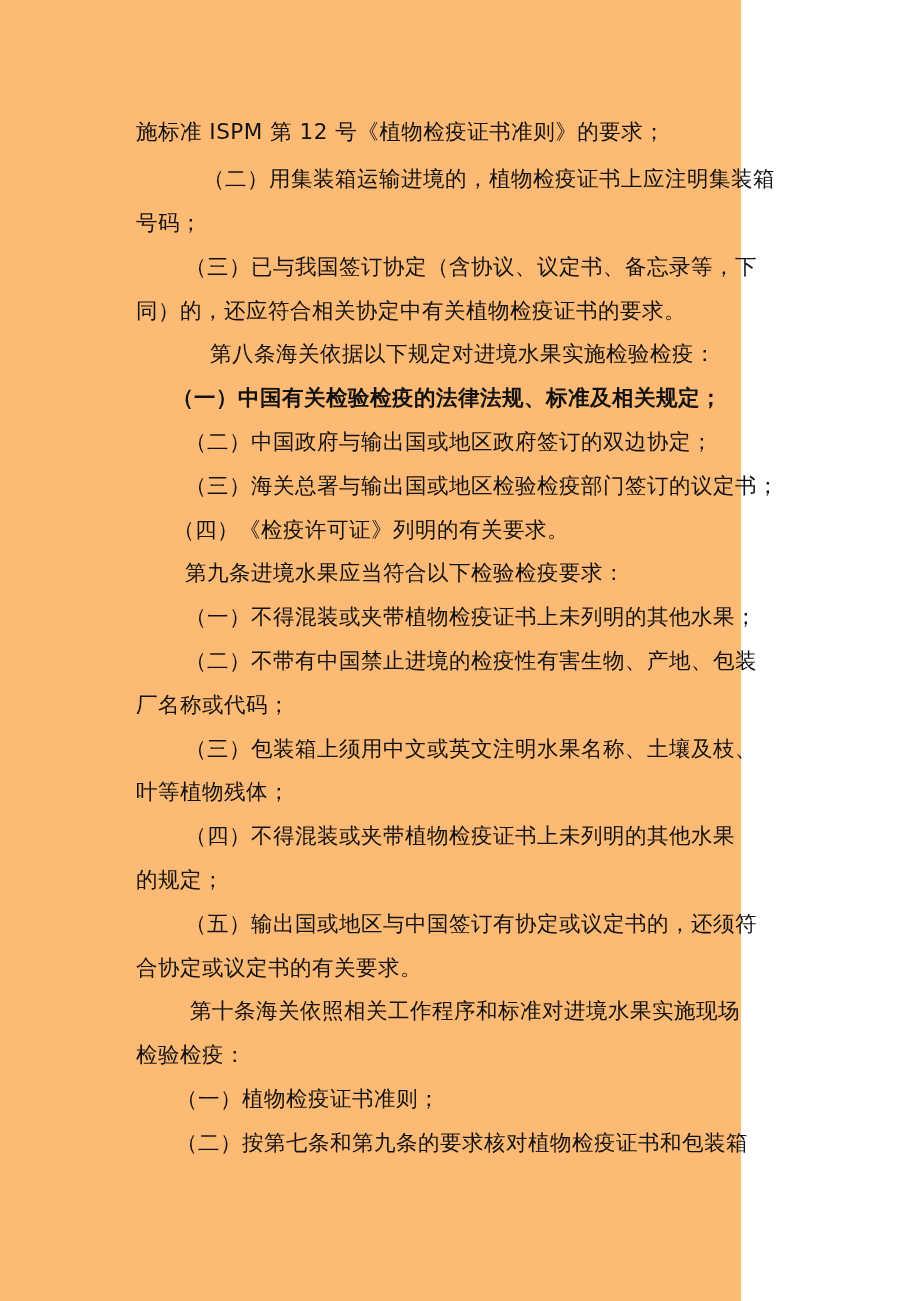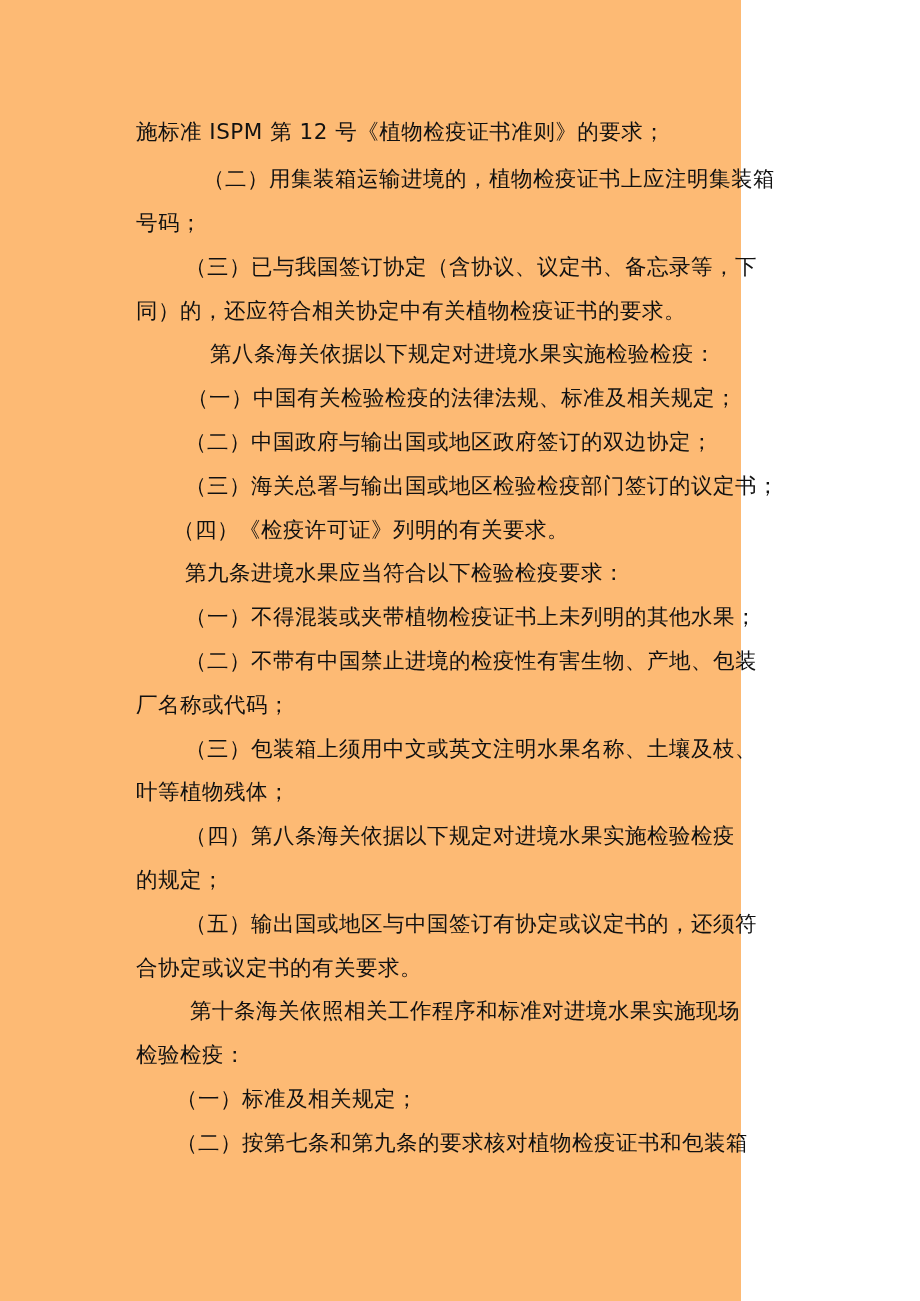--- a/index.html
+++ b/index.html
@@ -12,32 +12,32 @@
 <body>
 
 <div class="page">
   <div id="lines">
       <div class="line" style="left: 136px; top: 118px;">施标准 ISPM 第 12 号《植物检疫证书准则》的要求；</div>
       <div class="line" style="left: 185px; top: 165px; margin-left: 18px;">（二）用集装箱运输进境的，植物检疫证书上应注明集装箱</div>
       <div class="line" style="left: 136px; top: 209px;">号码；</div>
       <div class="line" style="left: 185px; top: 253px;">（三）已与我国签订协定（含协议、议定书、备忘录等，下</div>
       <div class="line" style="left: 136px; top: 297px;">同）的，还应符合相关协定中有关植物检疫证书的要求。</div>
       <div class="line" style="left: 194px; top: 340px; margin-left: 16px;">第八条海关依据以下规定对进境水果实施检验检疫：</div>
-      <div class="line" style="left: 187px; top: 384px;">（一）中国有关检验检疫的法律法规、标准及相关规定；</div>
+      <div class="line" style="left: 172px; top: 384px; font-weight: bold;">（一）中国有关检验检疫的法律法规、标准及相关规定；</div>
       <div class="line" style="left: 185px; top: 428px;">（二）中国政府与输出国或地区政府签订的双边协定；</div>
       <div class="line" style="left: 185px; top: 472px;">（三）海关总署与输出国或地区检验检疫部门签订的议定书；</div>
       <div class="line" style="left: 173px; top: 516px;">（四）《检疫许可证》列明的有关要求。</div>
       <div class="line" style="left: 185px; top: 559px;">第九条进境水果应当符合以下检验检疫要求：</div>
       <div class="line" style="left: 185px; top: 603px;">（一）不得混装或夹带植物检疫证书上未列明的其他水果；</div>
       <div class="line" style="left: 185px; top: 647px;">（二）不带有中国禁止进境的检疫性有害生物、产地、包装</div>
       <div class="line" style="left: 136px; top: 691px;">厂名称或代码；</div>
       <div class="line" style="left: 185px; top: 735px;">（三）包装箱上须用中文或英文注明水果名称、土壤及枝、</div>
       <div class="line" style="left: 136px; top: 778px;">叶等植物残体；</div>
-      <div class="line" style="left: 185px; top: 822px;">（四）第八条海关依据以下规定对进境水果实施检验检疫</div>
+      <div class="line" style="left: 185px; top: 822px;">（四）不得混装或夹带植物检疫证书上未列明的其他水果</div>
       <div class="line" style="left: 136px; top: 866px;">的规定；</div>
       <div class="line" style="left: 185px; top: 910px;">（五）输出国或地区与中国签订有协定或议定书的，还须符</div>
       <div class="line" style="left: 136px; top: 954px;">合协定或议定书的有关要求。</div>
       <div class="line" style="left: 190px; top: 997px;">第十条海关依照相关工作程序和标准对进境水果实施现场</div>
       <div class="line" style="left: 136px; top: 1041px;">检验检疫：</div>
-      <div class="line" style="left: 176px; top: 1085px;">（一）标准及相关规定；</div>
+      <div class="line" style="left: 176px; top: 1085px;">（一）植物检疫证书准则；</div>
       <div class="line" style="left: 176px; top: 1129px;">（二）按第七条和第九条的要求核对植物检疫证书和包装箱</div>
     </div>
 </div>
 
 </body></html>

